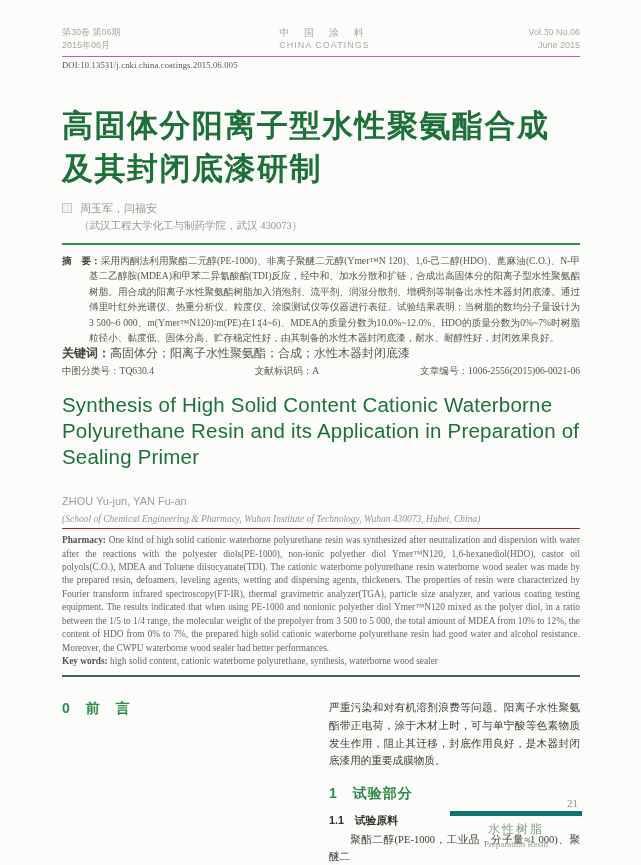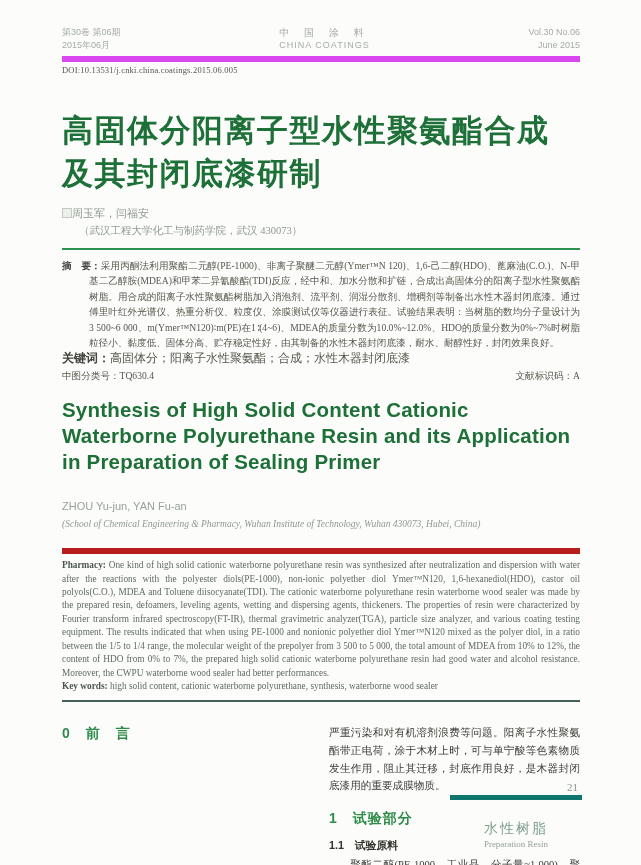--- a/index.html
+++ b/index.html
@@ -20,21 +20,21 @@
     color:#3b3b38;
     overflow:hidden;
     box-sizing:border-box;
     padding:26px 61px 0 62px;
   }
   
   .jheader{
     display:flex;justify-content:space-between;align-items:flex-start;
     font-family:"Liberation Sans","DejaVu Sans",sans-serif;
     font-size:9px;line-height:13px;color:var(--header-gray);
-    border-bottom:6px solid #d946ef;
+    border-bottom:1px solid #d946ef;
     padding-bottom:4px;
   }
   .jheader .col{white-space:nowrap;}
   .jheader .left{text-align:left;}
   .jheader .center{text-align:center;letter-spacing:1px;}
   .jheader .center .cn{letter-spacing:6px;font-size:10px;}
   .jheader .right{text-align:right;}
   .doi{
     font-size:8.5px;color:#55554f;margin-top:3px;letter-spacing:.2px;
   }
@@ -42,21 +42,21 @@
   .title-cn{
     margin-top:34px;
     font-family:"Liberation Sans","DejaVu Sans",sans-serif;
     font-weight:bold;
     font-size:31px;line-height:43px;letter-spacing:1.5px;
     color:var(--title-green);
   }
   
   .authors-cn{
     margin-top:10px;color:#8d9a90;font-size:11px;line-height:16px;
-    display:flex;align-items:center;
+    display:flex;align-items:center;gap:8px;
   }
   .author-marker{
     width:8px;height:8px;border:1px solid #c2c8c2;background:#eef0ec;
     display:inline-block;flex:0 0 auto;
   }
   .affil-cn{color:#8d9a90;font-size:10.5px;line-height:16px;margin:2px 0 0 17px;}
   .rule-green{border:none;border-top:2px solid var(--rule-green);margin:9px 0 8px 0;}
   
   .abs-cn{
     font-size:9.6px;line-height:15.4px;color:#57574f;
@@ -67,27 +67,27 @@
   .kw-cn{font-size:12px;line-height:15.4px;color:#57574f;margin-top:1px;}
   .kw-cn .lbl{font-weight:bold;color:#45453f;}
   .meta-row{
     display:flex;justify-content:space-between;
     font-size:9.6px;line-height:15.4px;color:#57574f;margin-top:1px;
   }
   
   .title-en{
     margin-top:14px;
     font-family:"Liberation Sans","DejaVu Sans",sans-serif;
-    font-weight:bold;font-size:20.5px;line-height:26px;
+    font-weight:normal;font-size:20.5px;line-height:26px;
     color:var(--title-green);letter-spacing:.2px;
   }
   .authors-en{margin-top:24px;color:#97a29a;font-size:11px;line-height:14px;
     font-family:"Liberation Sans","DejaVu Sans",sans-serif;}
   .affil-en{margin-top:5px;color:#8d9a92;font-size:9.5px;font-style:italic;line-height:13px;
-    border-bottom:6px solid #b91c1c;padding-bottom:17px;}
+    border-bottom:1px solid #b91c1c;padding-bottom:2px;}
   .abs-en{
     margin-top:5px;font-size:9.3px;line-height:13.4px;color:#5e6b63;text-align:justify;
   }
   .abs-en .lbl,.kw-en .lbl{font-weight:bold;color:#4c574f;}
   .kw-en{font-size:9.3px;line-height:13.4px;color:#5e6b63;}
   .rule-dark{border:none;border-top:2px solid var(--rule-dark);margin:7px 0 0 0;}
   
   .columns{display:flex;gap:16px;margin-top:22px;}
   .colm{width:251px;flex:0 0 auto;}
   .sec-heading{
@@ -105,21 +105,21 @@
   }
   .sec2{margin-top:14px;}
   
   .footer{
     position:absolute;right:59px;bottom:16px;width:132px;text-align:center;
   }
   .page-num{
     text-align:right;font-size:11px;color:#8a948c;padding-right:4px;
     border-bottom:5px solid #0f766e;padding-bottom:2px;
   }
-  .footer-cn{margin-top:20px;font-size:14px;letter-spacing:2px;color:var(--footer-green);}
+  .footer-cn{margin-top:5px;font-size:12px;letter-spacing:2px;color:var(--footer-green);}
   .footer-en{margin-top:1px;font-size:9px;color:#93a29a;}
 </style>
 </head>
 <body>
 
 <div class="page">
 
   <div class="jheader">
     <div class="col left">
       <div>第30卷 第06期</div>
@@ -148,20 +148,21 @@
 
   <div class="abs-cn">
     <span class="lbl">摘　要：</span><span>采用丙酮法利用聚酯二元醇(PE-1000)、非离子聚醚二元醇(Ymer™N 120)、1,6-己二醇(HDO)、蓖麻油(C.O.)、N-甲基二乙醇胺(MDEA)和甲苯二异氰酸酯(TDI)反应，经中和、加水分散和扩链，合成出高固体分的阳离子型水性聚氨酯树脂。用合成的阳离子水性聚氨酯树脂加入消泡剂、流平剂、润湿分散剂、增稠剂等制备出水性木器封闭底漆。通过傅里叶红外光谱仪、热重分析仪、粒度仪、涂膜测试仪等仪器进行表征。试验结果表明：当树脂的数均分子量设计为3 500~6 000、m(Ymer™N120)∶m(PE)在1∶(4~6)、MDEA的质量分数为10.0%~12.0%、HDO的质量分数为0%~7%时树脂粒径小、黏度低、固体分高、贮存稳定性好，由其制备的水性木器封闭底漆，耐水、耐醇性好，封闭效果良好。</span>
   </div>
   <div class="kw-cn">
     <span class="lbl">关键词：</span><span>高固体分；阳离子水性聚氨酯；合成；水性木器封闭底漆</span>
   </div>
   <div class="meta-row">
     <span>中图分类号：TQ630.4</span>
     <span>文献标识码：A</span>
+    <span>文章编号：1006-2556(2015)06-0021-06</span>
   </div>
 
   <div class="title-en">Synthesis of High Solid  Content Cationic Waterborne Polyurethane Resin and its Application in Preparation of Sealing Primer</div>
   <div class="authors-en">ZHOU Yu-jun, YAN Fu-an</div>
   <div class="affil-en">(School of Chemical Engineering &amp; Pharmacy, Wuhan Institute of Technology, Wuhan 430073, Hubei, China)</div>
 
   <div class="abs-en">
     <span class="lbl">Pharmacy:</span>
     <span>One kind of high solid cationic waterborne polyurethane resin was synthesized after neutralization and dispersion with water after the reactions with the polyester diols(PE-1000), non-ionic polyether diol Ymer™N120, 1,6-hexanediol(HDO), castor oil polyols(C.O.), MDEA and Toluene diisocyanate(TDI). The cationic waterborne polyurethane resin waterborne wood sealer was made by the prepared resin, defoamers, leveling agents, wetting and dispersing agents, thickeners. The properties of resin were characterized by Fourier transform infrared spectroscopy(FT-IR), thermal gravimetric analyzer(TGA), particle size analyzer, and various coating testing equipment. The results indicated that when using PE-1000 and nonionic polyether diol Ymer™N120 mixed as the polyer diol, in a ratio between the 1/5 to 1/4 range, the molecular weight of the prepolyer from 3 500 to 5 000, the total amount of MDEA from 10% to 12%, the content of HDO from 0% to 7%, the prepared high solid cationic waterborne polyurethane resin had good water and alcohol resistance. Moreover, the CWPU waterborne wood sealer had better performances.</span>
   </div>

